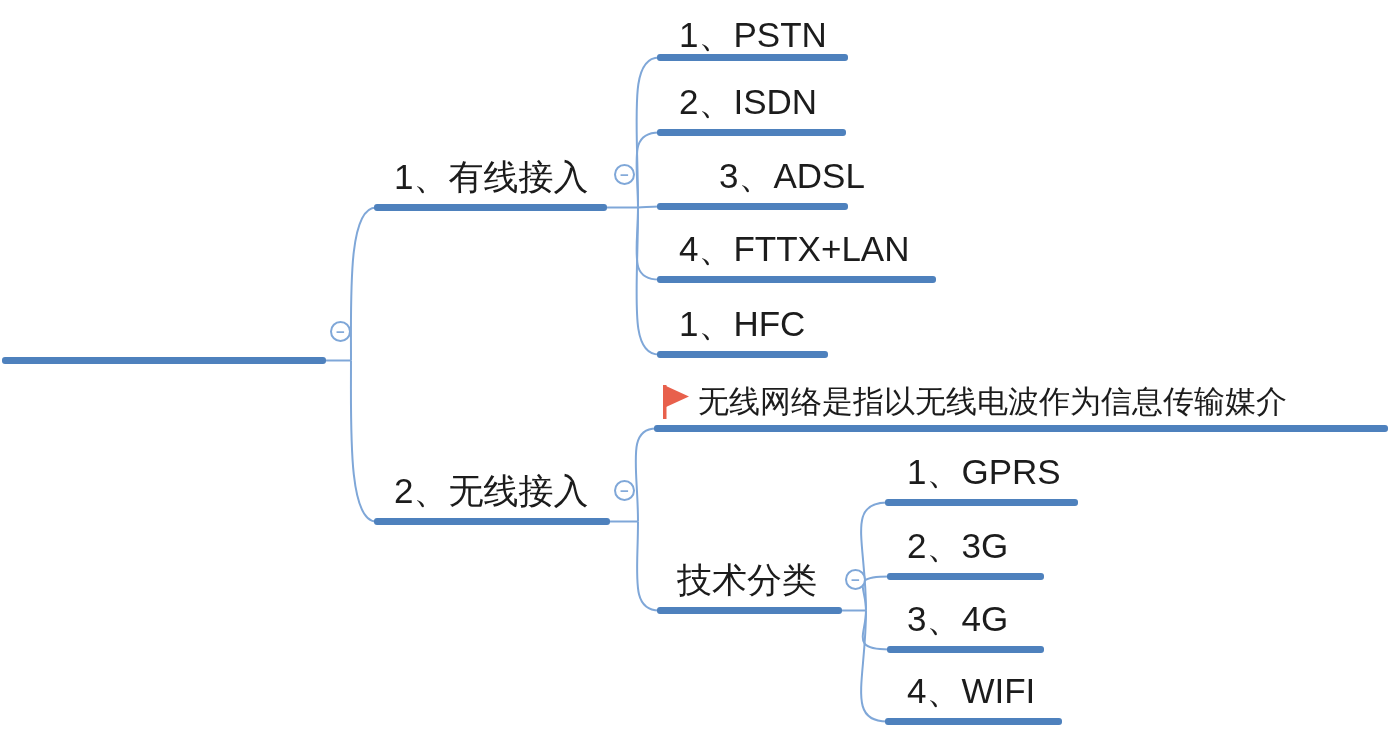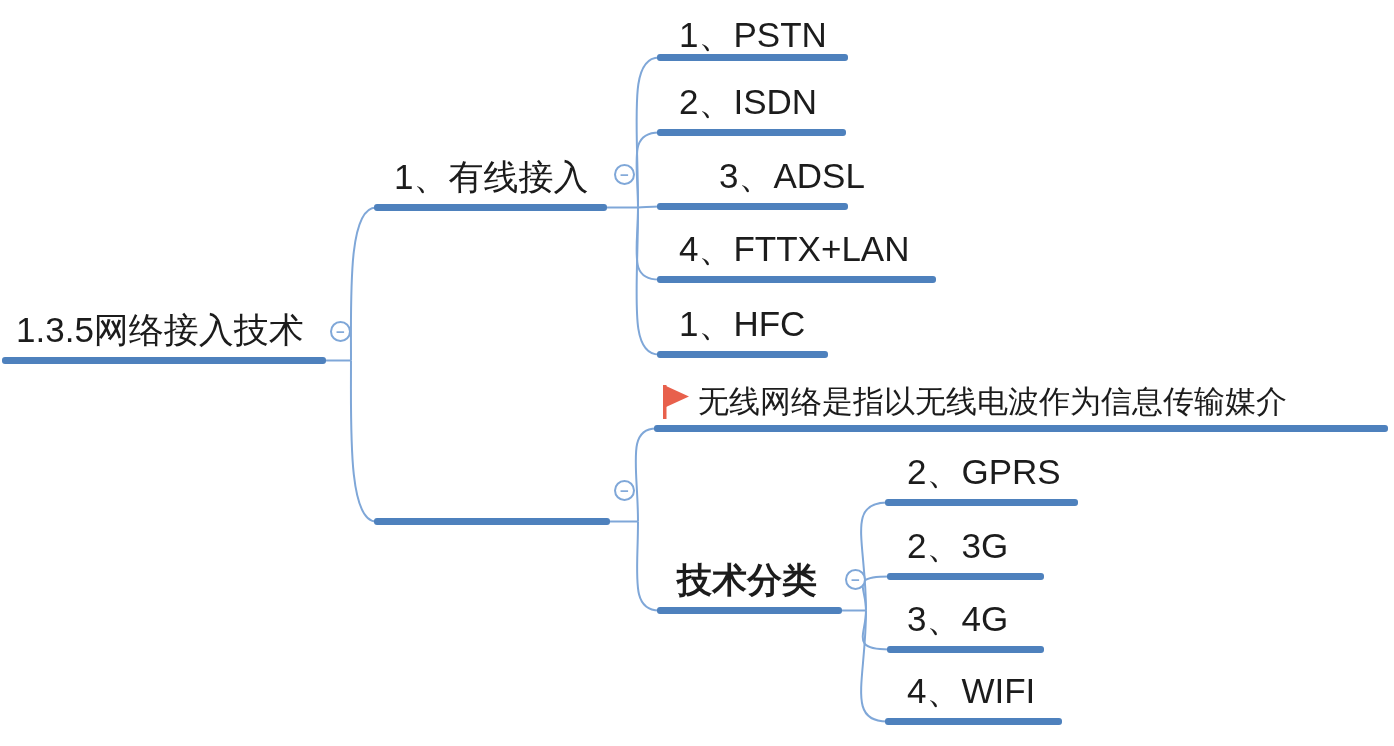--- a/index.html
+++ b/index.html
@@ -42,21 +42,20 @@
     <path d="M638,521.5 C638,468 626,428.5 656,428.5"></path>
     <path d="M638,521.5 C638,575 630,610.5 659,610.5"></path>
 
     <path d="M842,610.5 H866"></path>
     <path d="M866,610.5 C866,542 846,502.5 887,502.5"></path>
     <path d="M866,610.5 C866,586 850,576.5 889,576.5"></path>
     <path d="M866,610.5 C866,635 850,649.5 889,649.5"></path>
     <path d="M866,610.5 C866,680 846,721.5 887,721.5"></path>
   </svg>
 
-  <div class="label" style="left:16px;top:309px;">1.3.5网络接入技术</div>
   <div class="bline" style="left:2px;top:357px;width:324px;"></div>
   <div class="collapse" style="left:330px;top:321px;">−</div>
 
   <div class="label" style="left:394px;top:156px;">1、有线接入</div>
   <div class="bline" style="left:374px;top:204px;width:233px;"></div>
   <div class="collapse" style="left:614px;top:164px;">−</div>
 
   <div class="label" style="left:679px;top:14px;">1、PSTN</div>
   <div class="bline" style="left:657px;top:54px;width:191px;"></div>
 
@@ -65,39 +64,40 @@
 
   <div class="label" style="left:679px;top:155px;margin-left:40px;">3、ADSL</div>
   <div class="bline" style="left:657px;top:203px;width:191px;"></div>
 
   <div class="label" style="left:679px;top:228px;">4、FTTX+LAN</div>
   <div class="bline" style="left:657px;top:276px;width:279px;"></div>
 
   <div class="label" style="left:679px;top:303px;">1、HFC</div>
   <div class="bline" style="left:657px;top:351px;width:171px;"></div>
 
+  <div class="label" style="left:394px;top:470px;">2、无线接入</div>
   <div class="bline" style="left:374px;top:518px;width:236px;"></div>
   <div class="collapse" style="left:614px;top:480px;">−</div>
 
   <div class="note-wrap label small" style="left:662px;top:382px;text-align:right;">
     <span class="flag">
       <svg width="27" height="36" viewBox="0 0 27 36">
         <rect x="1" y="1" width="3.5" height="34" fill="#e8604c"></rect>
         <path d="M4,2 L27,12.5 L4,23 Z" fill="#e8604c"></path>
       </svg>
     </span>
     <span>无线网络是指以无线电波作为信息传输媒介</span>
   </div>
   <div class="bline" style="left:654px;top:425px;width:734px;"></div>
 
-  <div class="label" style="left:677px;top:559px;font-weight:bold;">技术分类</div>
+  <div class="label" style="left:677px;top:559px;">技术分类</div>
   <div class="bline" style="left:657px;top:607px;width:185px;"></div>
   <div class="collapse" style="left:845px;top:569px;">−</div>
 
-  <div class="label" style="left:907px;top:451px;">2、GPRS</div>
+  <div class="label" style="left:907px;top:451px;">1、GPRS</div>
   <div class="bline" style="left:885px;top:499px;width:193px;"></div>
 
   <div class="label" style="left:907px;top:525px;">2、3G</div>
   <div class="bline" style="left:887px;top:573px;width:157px;"></div>
 
   <div class="label" style="left:907px;top:598px;text-align:center;">3、4G</div>
   <div class="bline" style="left:887px;top:646px;width:157px;"></div>
 
   <div class="label" style="left:907px;top:670px;">4、WIFI</div>
   <div class="bline" style="left:885px;top:718px;width:177px;"></div>

